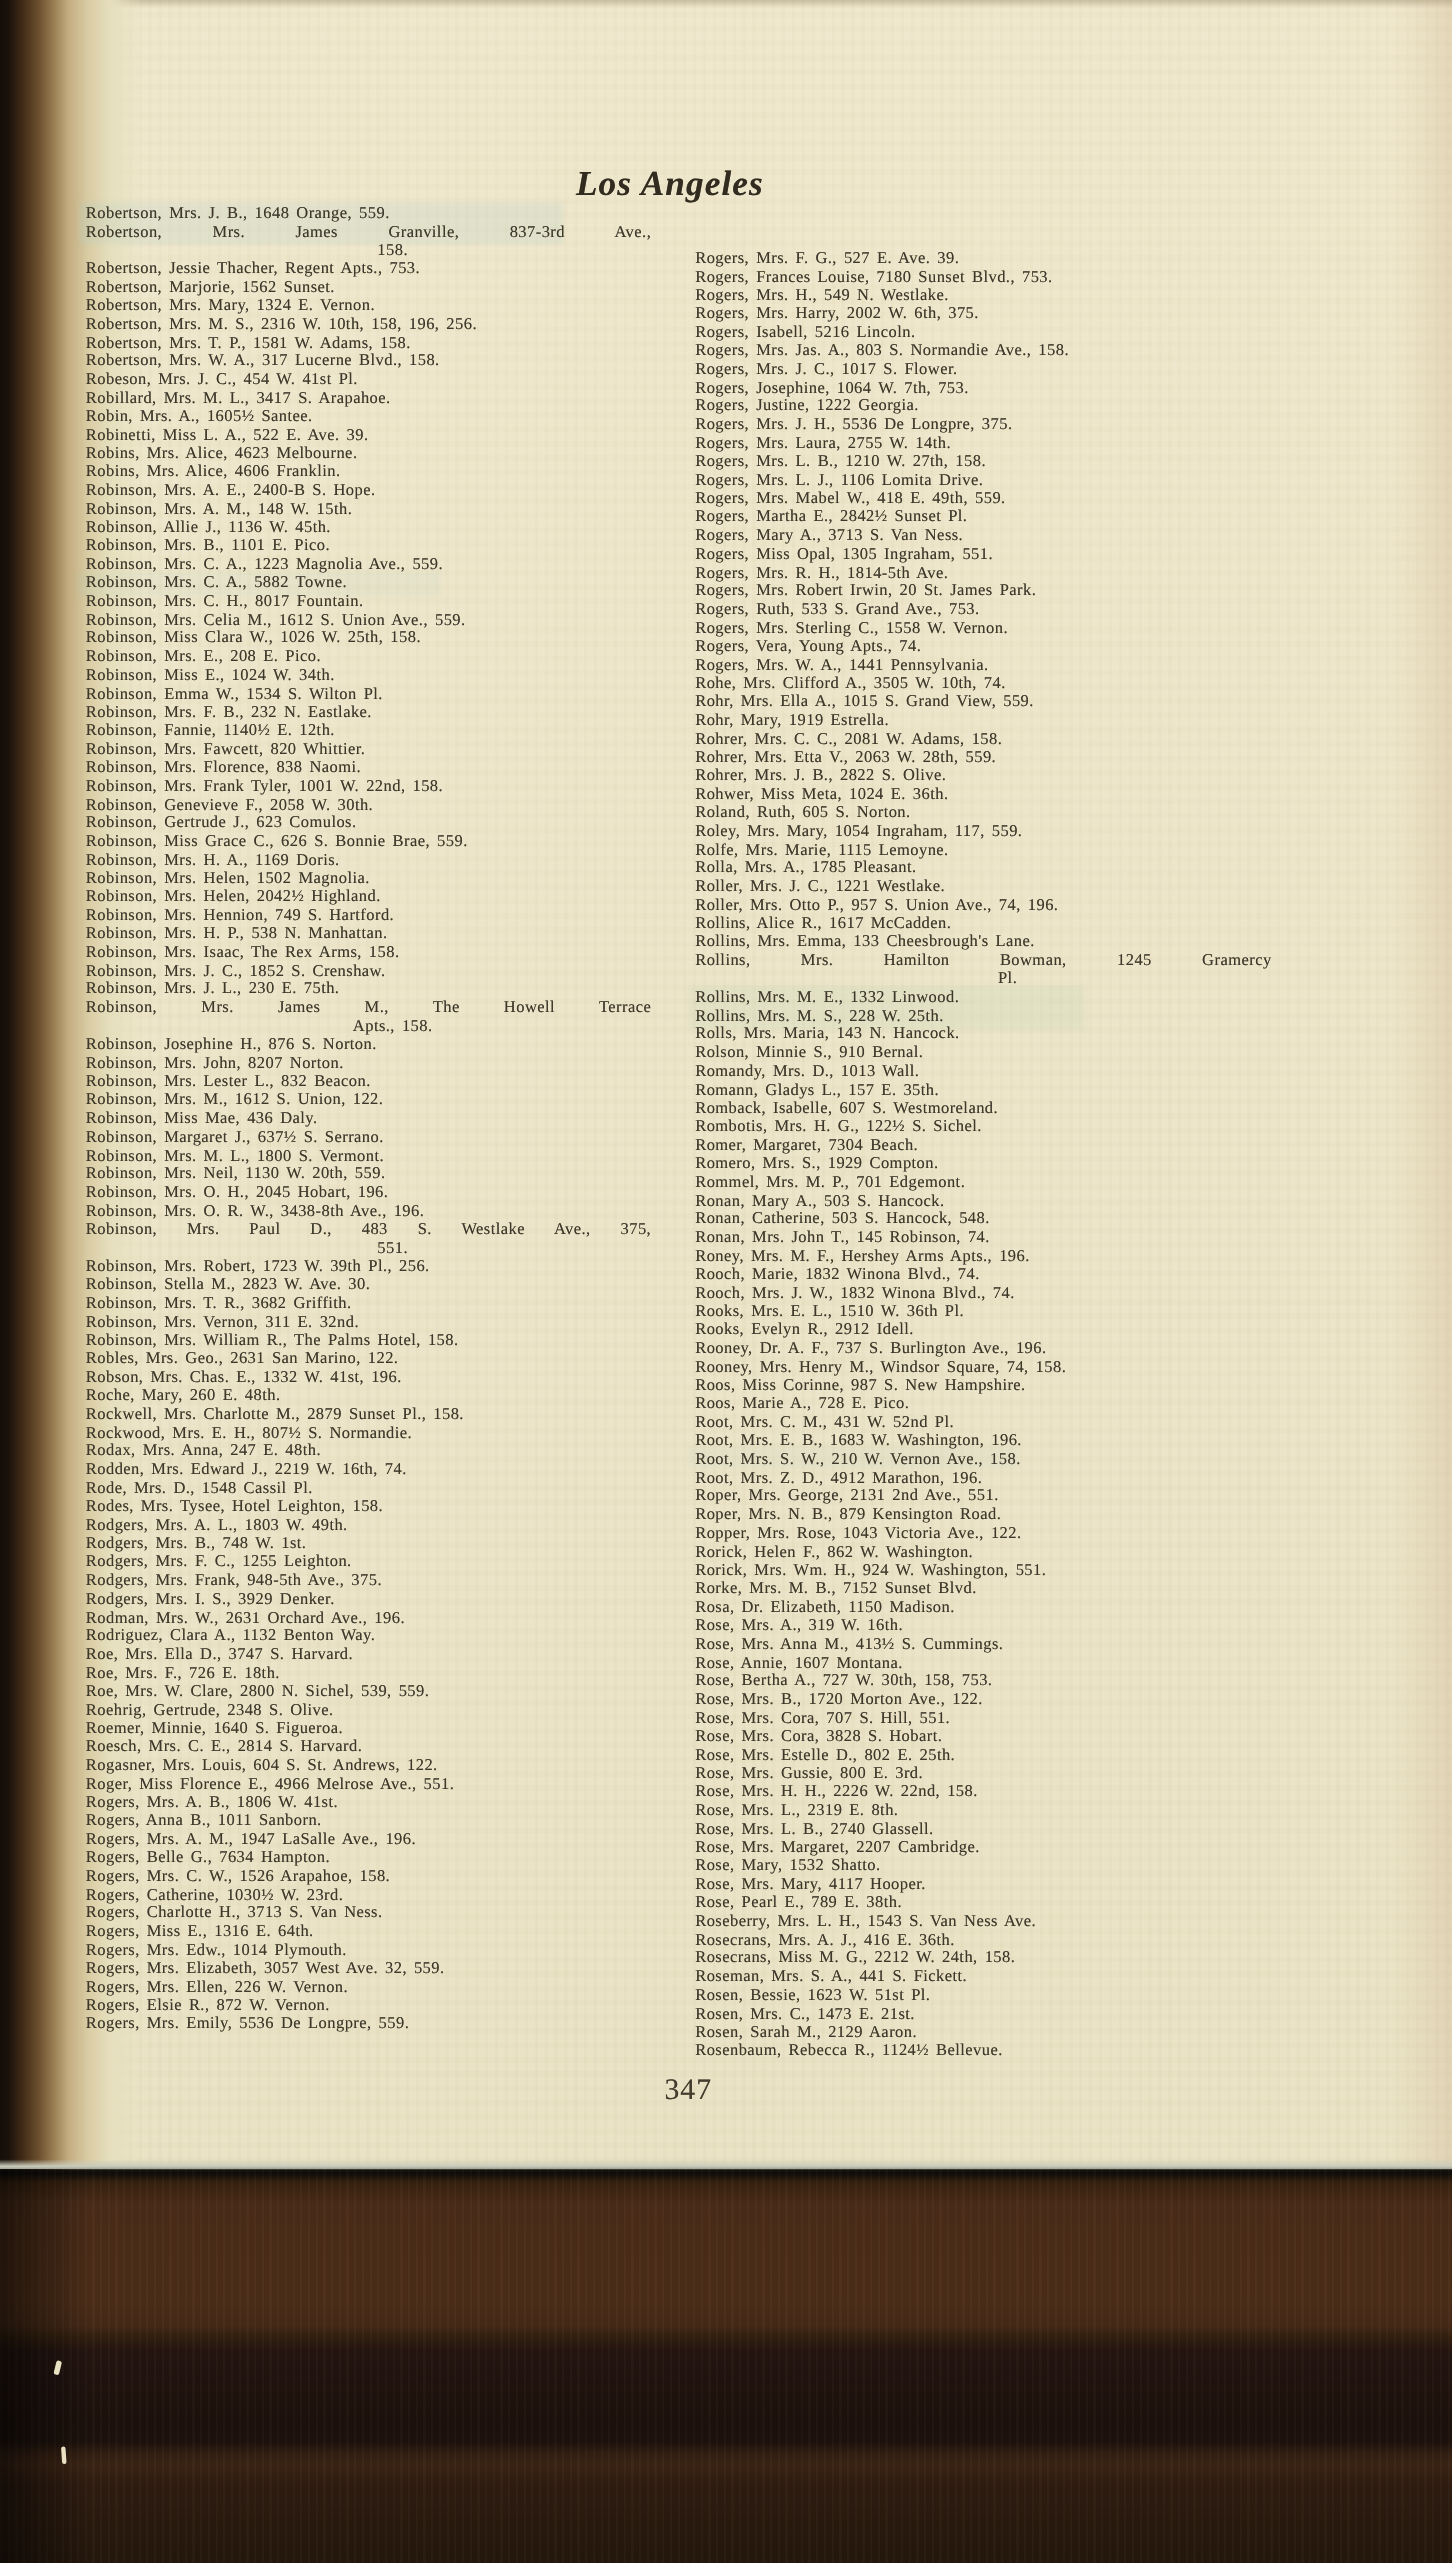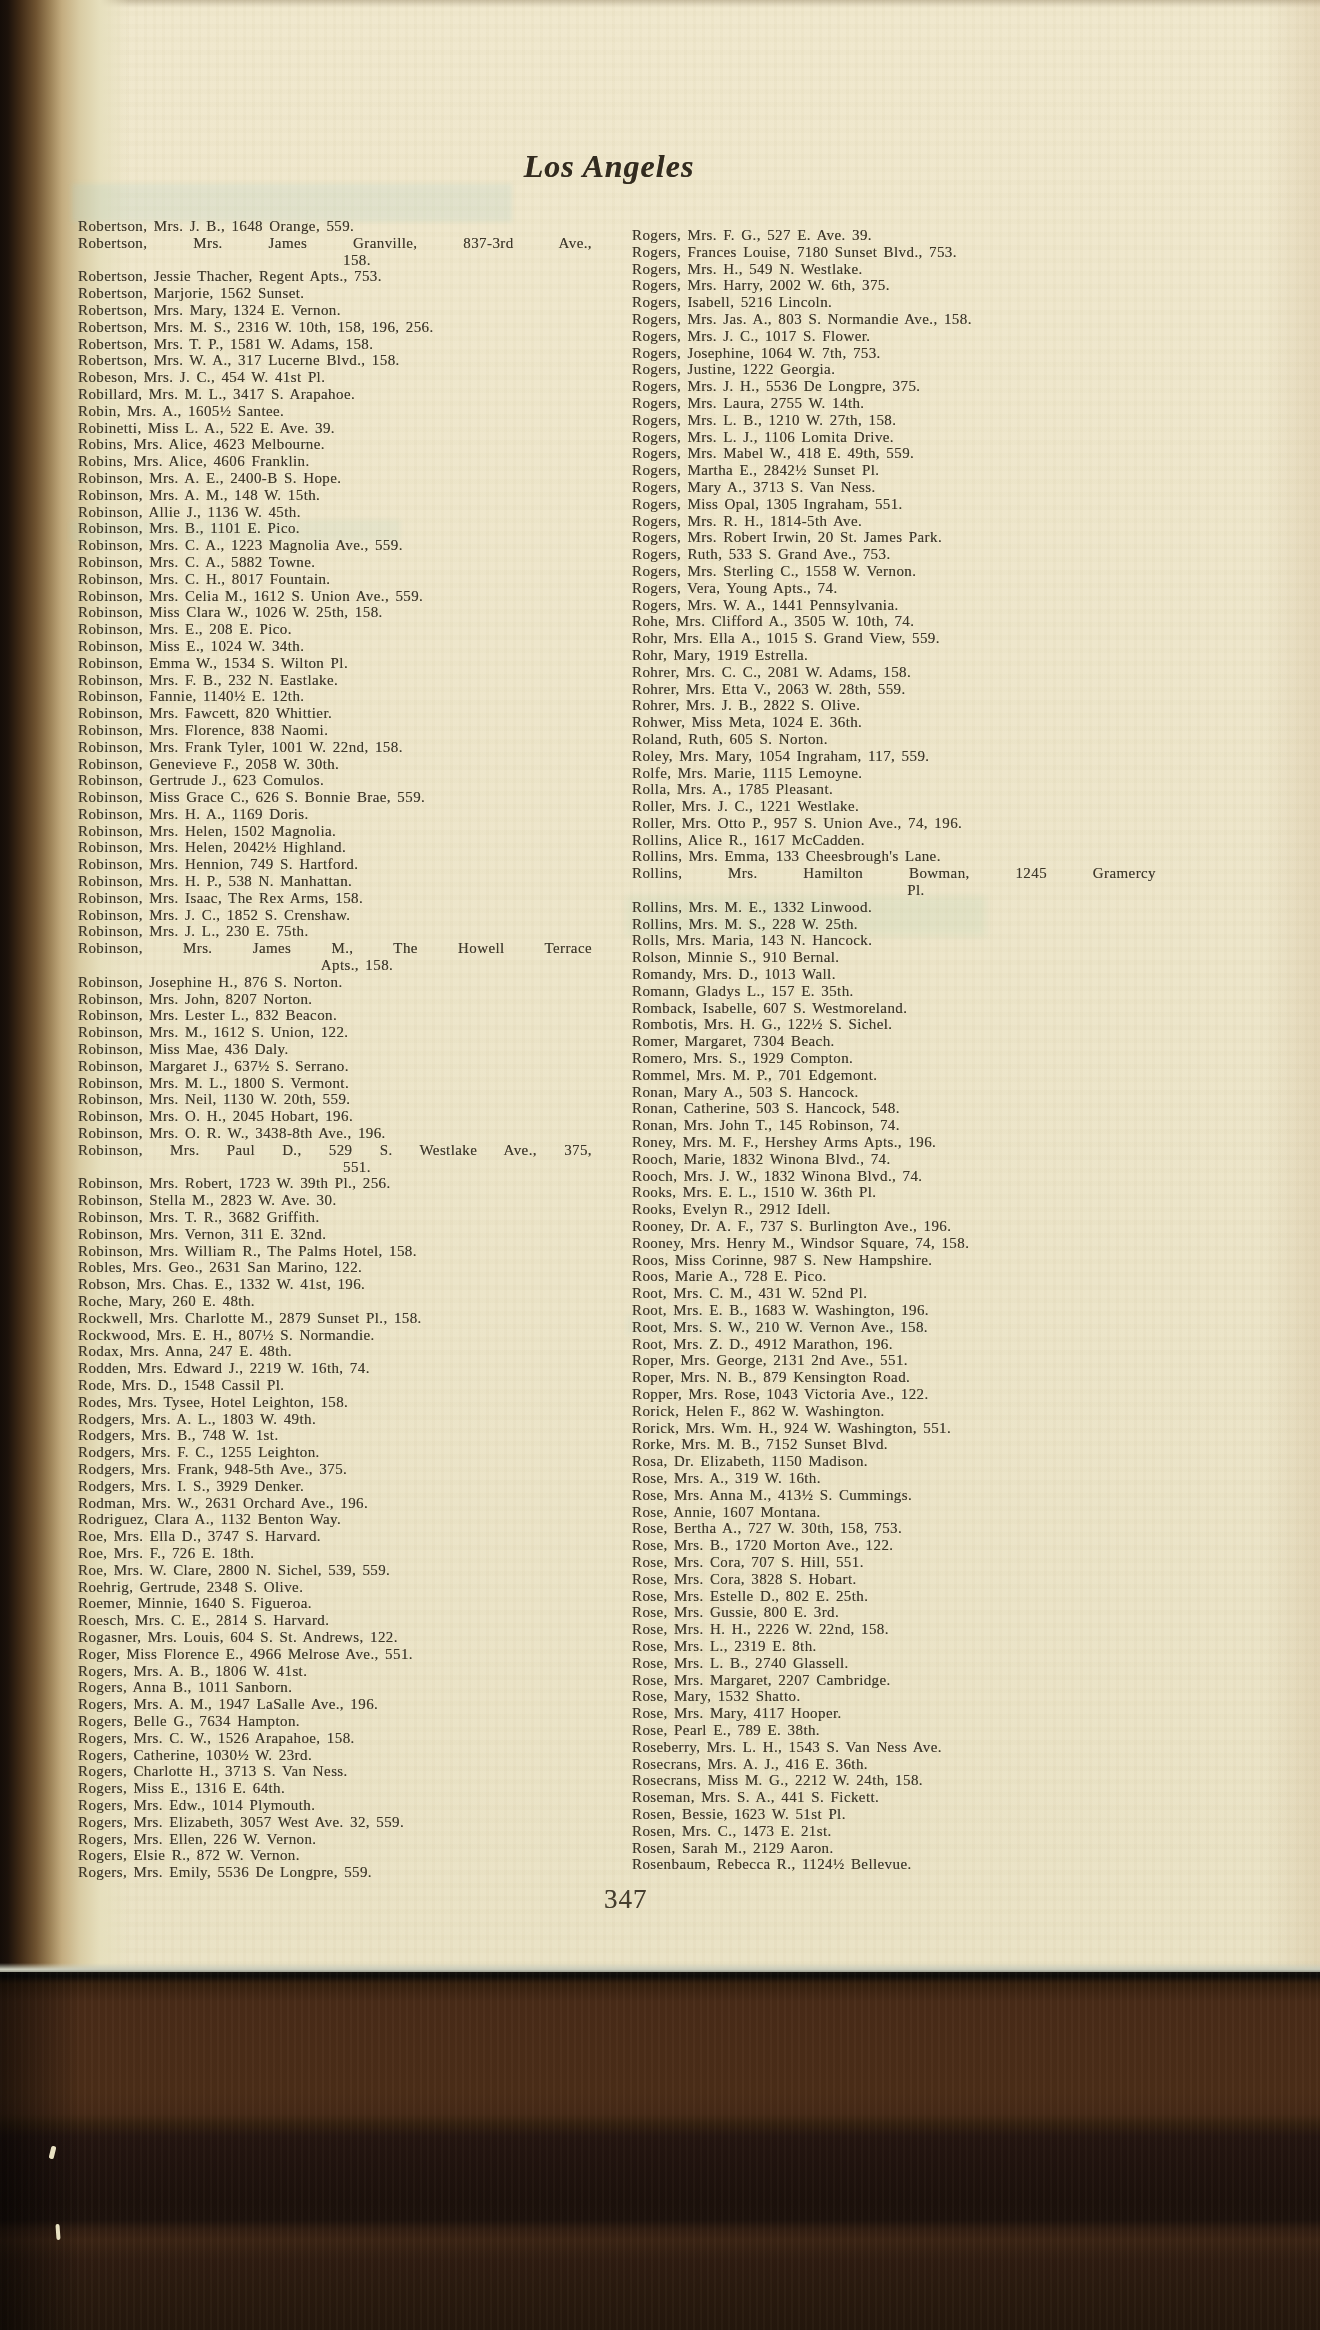--- a/index.html
+++ b/index.html
@@ -57,21 +57,21 @@
     font-style:italic;font-weight:bold;font-size:32px;color:#322b1f;
     letter-spacing:1px;white-space:nowrap;
     text-shadow:0 0 0.5px rgba(50,43,31,0.6);
   }
   .col{
     position:absolute;top:186px;
     font-size:15px;color:#3e382b;
     letter-spacing:0.4px;word-spacing:2.2px;
     text-shadow:0 0 0.45px rgba(62,56,43,0.55);
   }
-  #left-column{left:78px;width:514px;margin-top:32px;}
+  #left-column{left:78px;width:514px;}
   #right-column{left:632px;width:524px;margin-top:41px;}
   .line{height:16.8px;line-height:16.8px;white-space:nowrap;}
   .line.stretch{white-space:normal;text-align:justify;text-align-last:justify;}
   .line.cont{padding-left:44px;text-align:center;}
   #page-number{
     position:absolute;left:604px;top:1884px;
     font-size:27px;color:#453e2f;letter-spacing:1px;
     text-shadow:0 0 0.4px rgba(69,62,47,0.6);
   }
 </style>
@@ -140,21 +140,21 @@
       <div class="line">Robinson, Josephine H., 876 S. Norton.</div>
       <div class="line">Robinson, Mrs. John, 8207 Norton.</div>
       <div class="line">Robinson, Mrs. Lester L., 832 Beacon.</div>
       <div class="line">Robinson, Mrs. M., 1612 S. Union, 122.</div>
       <div class="line">Robinson, Miss Mae, 436 Daly.</div>
       <div class="line">Robinson, Margaret J., 637½ S. Serrano.</div>
       <div class="line">Robinson, Mrs. M. L., 1800 S. Vermont.</div>
       <div class="line">Robinson, Mrs. Neil, 1130 W. 20th, 559.</div>
       <div class="line">Robinson, Mrs. O. H., 2045 Hobart, 196.</div>
       <div class="line">Robinson, Mrs. O. R. W., 3438-8th Ave., 196.</div>
-      <div class="line stretch">Robinson, Mrs. Paul D., 529 S. Westlake Ave., 375,</div>
+      <div class="line stretch">Robinson, Mrs. Paul D., 483 S. Westlake Ave., 375,</div>
       <div class="line cont">551.</div>
       <div class="line">Robinson, Mrs. Robert, 1723 W. 39th Pl., 256.</div>
       <div class="line">Robinson, Stella M., 2823 W. Ave. 30.</div>
       <div class="line">Robinson, Mrs. T. R., 3682 Griffith.</div>
       <div class="line">Robinson, Mrs. Vernon, 311 E. 32nd.</div>
       <div class="line">Robinson, Mrs. William R., The Palms Hotel, 158.</div>
       <div class="line">Robles, Mrs. Geo., 2631 San Marino, 122.</div>
       <div class="line">Robson, Mrs. Chas. E., 1332 W. 41st, 196.</div>
       <div class="line">Roche, Mary, 260 E. 48th.</div>
       <div class="line">Rockwell, Mrs. Charlotte M., 2879 Sunset Pl., 158.</div>

